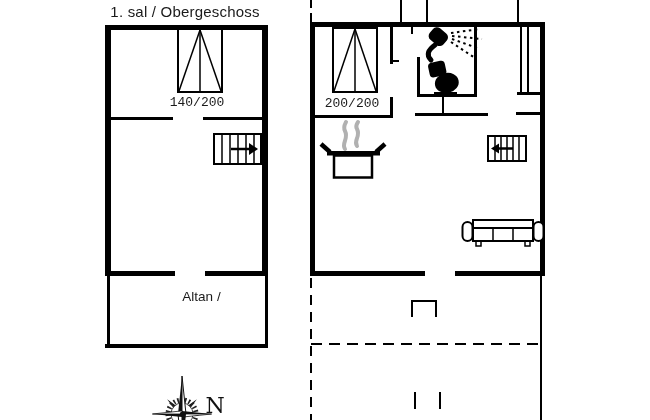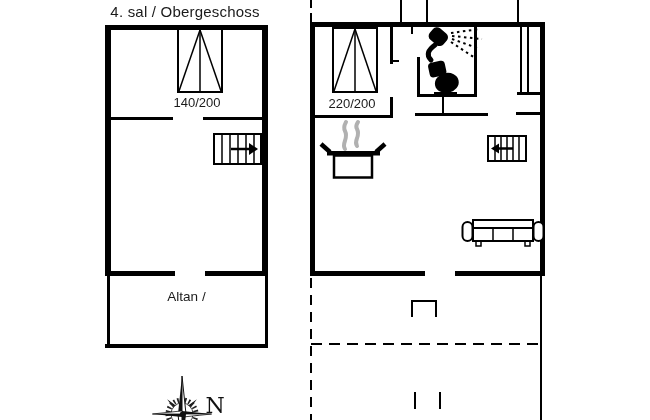--- a/index.html
+++ b/index.html
@@ -1,34 +1,34 @@
 <!DOCTYPE html>
 <html><head>
 <meta charset="utf-8">
 <style>
   html,body{margin:0;padding:0;background:#fff;}
   #canvas{position:relative;width:650px;height:420px;background:#fff;overflow:hidden;
           font-family:"Liberation Sans", sans-serif;color:#1a1a1a;}
   .wall{position:absolute;background:#000;}
   .lbl{position:absolute;text-align:center;color:#1a1a1a;}
   .title{font-size:15px;letter-spacing:0.2px;}
-  .bedlbl{font-size:13px;}
+  .bedlbl{font-size:13px;font-family:Liberation Mono, monospace;}
   .altanlbl{font-size:13.5px;line-height:16px;}
   .north{font-family:"DejaVu Serif", serif;font-size:22px;color:#111;}
   .icon{position:absolute;}
   .dash-v{position:absolute;width:2px;background:repeating-linear-gradient(to bottom,#000 0 10px,transparent 10px 17px);}
   .dash-h{position:absolute;height:2px;background:repeating-linear-gradient(to right,#000 0 11px,transparent 11px 18px);}
   svg{display:block;}
 </style>
 </head>
 <body>
 
 <div id="canvas">
 
-  <div class="lbl title" style="left:95px;top:3px;width:180px;">4. sal / Obergeschoss</div>
+  <div class="lbl title" style="left:95px;top:3px;width:180px;">1. sal / Obergeschoss</div>
 
   <div class="wall" style="left:105px;top:25px;width:163px;height:5px;"></div>
   <div class="wall" style="left:105px;top:25px;width:6px;height:251px;"></div>
   <div class="wall" style="left:262px;top:25px;width:6px;height:251px;"></div>
 
   <div class="wall" style="left:111px;top:117px;width:62px;height:3px;"></div>
   <div class="wall" style="left:203px;top:117px;width:59px;height:3px;"></div>
 
   <div class="wall" style="left:105px;top:271px;width:70px;height:5px;"></div>
   <div class="wall" style="left:205px;top:271px;width:63px;height:5px;"></div>
@@ -53,21 +53,21 @@
       <line x1="9" y1="1" x2="9" y2="31" stroke="#000" stroke-width="1.5"></line>
       <line x1="17" y1="1" x2="17" y2="31" stroke="#000" stroke-width="1.5"></line>
       <line x1="25" y1="1" x2="25" y2="31" stroke="#000" stroke-width="1.5"></line>
       <line x1="33" y1="1" x2="33" y2="31" stroke="#000" stroke-width="1.5"></line>
       <line x1="41" y1="1" x2="41" y2="31" stroke="#000" stroke-width="1.5"></line>
       <line x1="18" y1="16" x2="37" y2="16" stroke="#000" stroke-width="2.5"></line>
       <polygon points="36,10 45,16 36,22" fill="#000"></polygon>
     </svg>
   </div>
 
-  <div class="lbl altanlbl" style="left:107px;top:289px;width:159px;">
+  <div class="lbl altanlbl" style="left:122px;top:289px;width:159px;">
     <div>Altan /</div>
   </div>
 
   <div class="wall" style="left:310px;top:0;width:2px;height:8px;"></div>
   <div class="wall" style="left:310px;top:13px;width:2px;height:9px;"></div>
   <div class="wall" style="left:400px;top:0;width:2px;height:22px;"></div>
   <div class="wall" style="left:426px;top:0;width:2px;height:22px;"></div>
   <div class="wall" style="left:517px;top:0;width:2px;height:22px;"></div>
 
   <div class="wall" style="left:310px;top:22px;width:235px;height:5px;"></div>
@@ -82,21 +82,21 @@
   <div class="wall" style="left:315px;top:115px;width:78px;height:3px;"></div>
 
   <div class="icon" style="left:332px;top:27px;">
     <svg width="46" height="66" viewBox="0 0 46 66">
       <rect x="1" y="1" width="44" height="64" fill="none" stroke="#000" stroke-width="2"></rect>
       <line x1="23" y1="2" x2="23" y2="65" stroke="#000" stroke-width="1.5"></line>
       <line x1="23" y1="2" x2="2" y2="64" stroke="#000" stroke-width="1.5"></line>
       <line x1="23" y1="2" x2="44" y2="64" stroke="#000" stroke-width="1.5"></line>
     </svg>
   </div>
-  <div class="lbl bedlbl" style="left:321px;top:96px;width:62px;">220/200</div>
+  <div class="lbl bedlbl" style="left:321px;top:96px;width:62px;">200/200</div>
 
   <div class="wall" style="left:411px;top:27px;width:2px;height:7px;"></div>
   <div class="wall" style="left:417px;top:57px;width:3px;height:40px;"></div>
   <div class="wall" style="left:417px;top:94px;width:60px;height:3px;"></div>
   <div class="wall" style="left:474px;top:27px;width:3px;height:70px;"></div>
   <div class="wall" style="left:442px;top:97px;width:2px;height:18px;"></div>
   <div class="wall" style="left:415px;top:113px;width:73px;height:3px;"></div>
 
   <div class="icon" style="left:424px;top:26px;">
     <svg width="62" height="40" viewBox="0 0 62 40">

